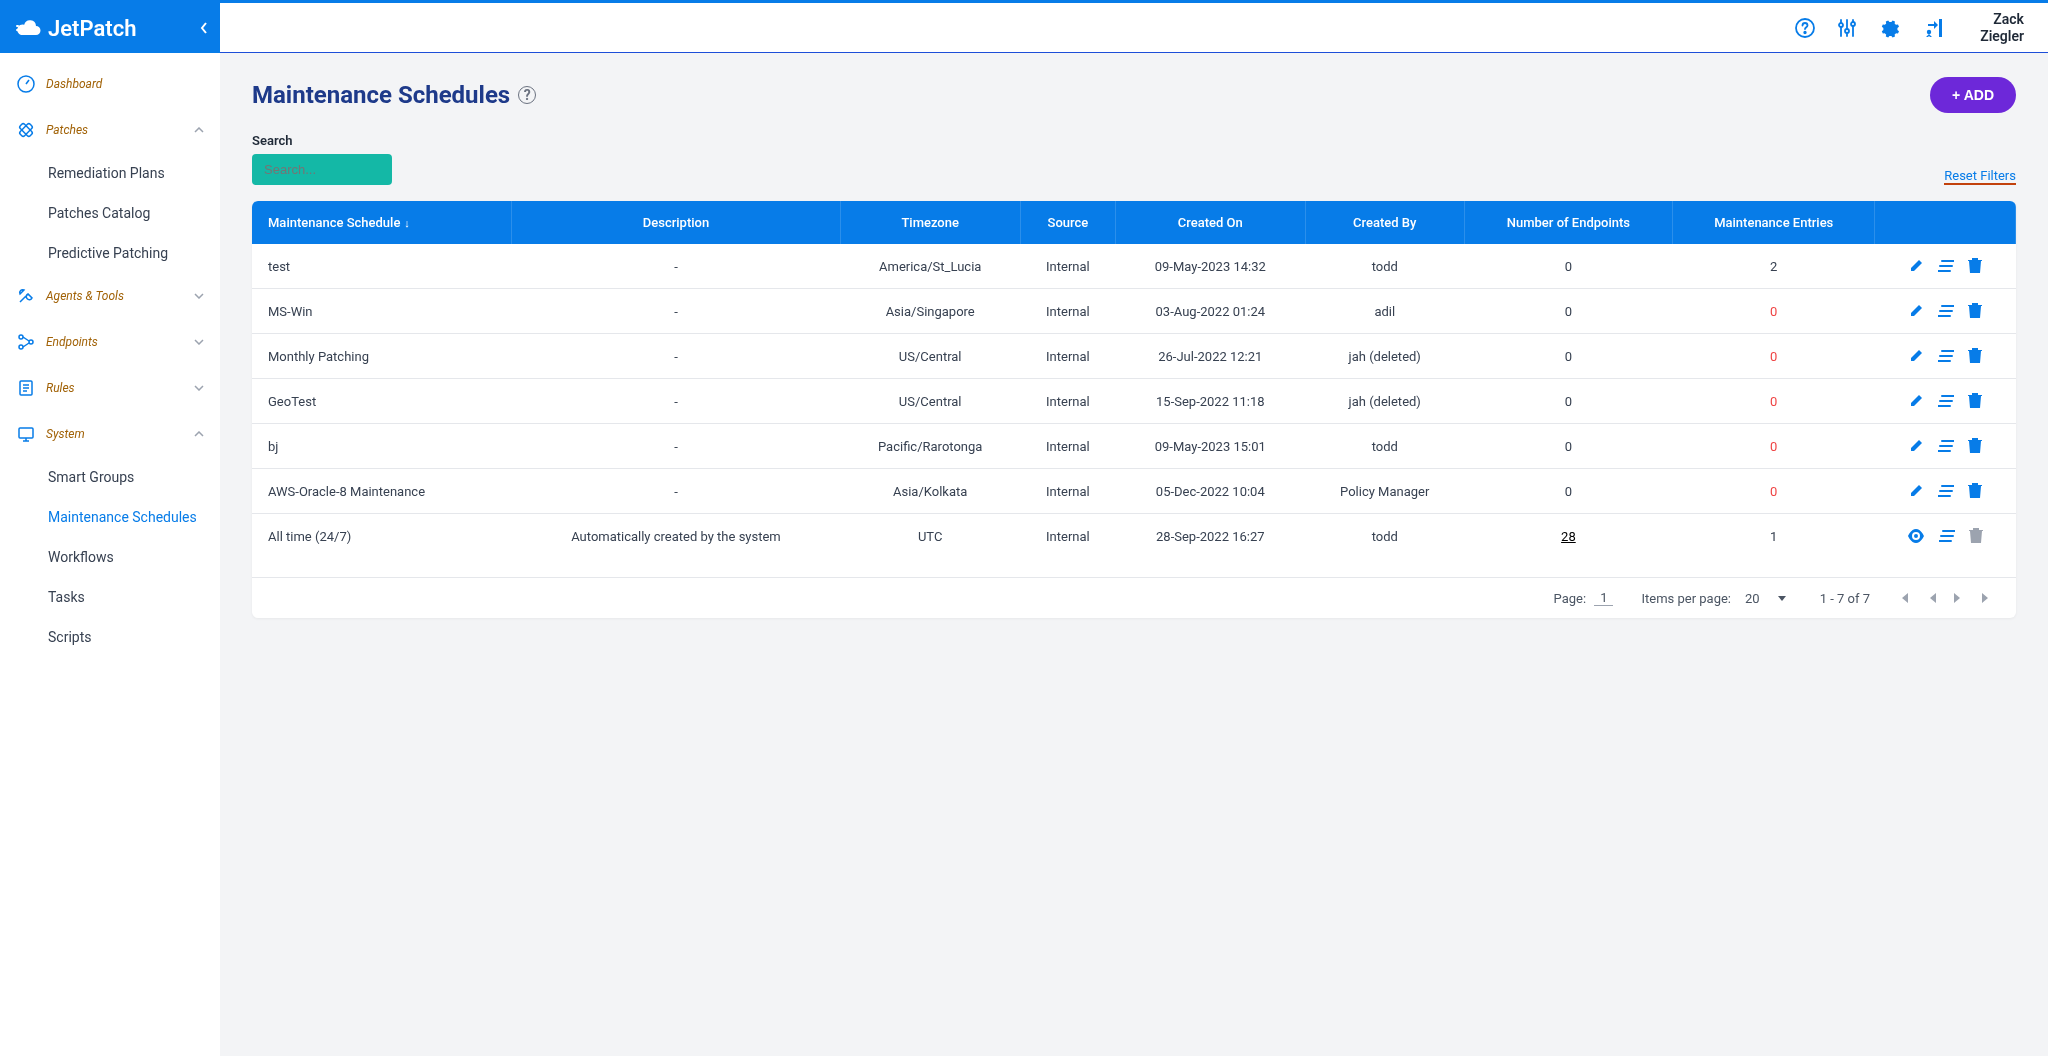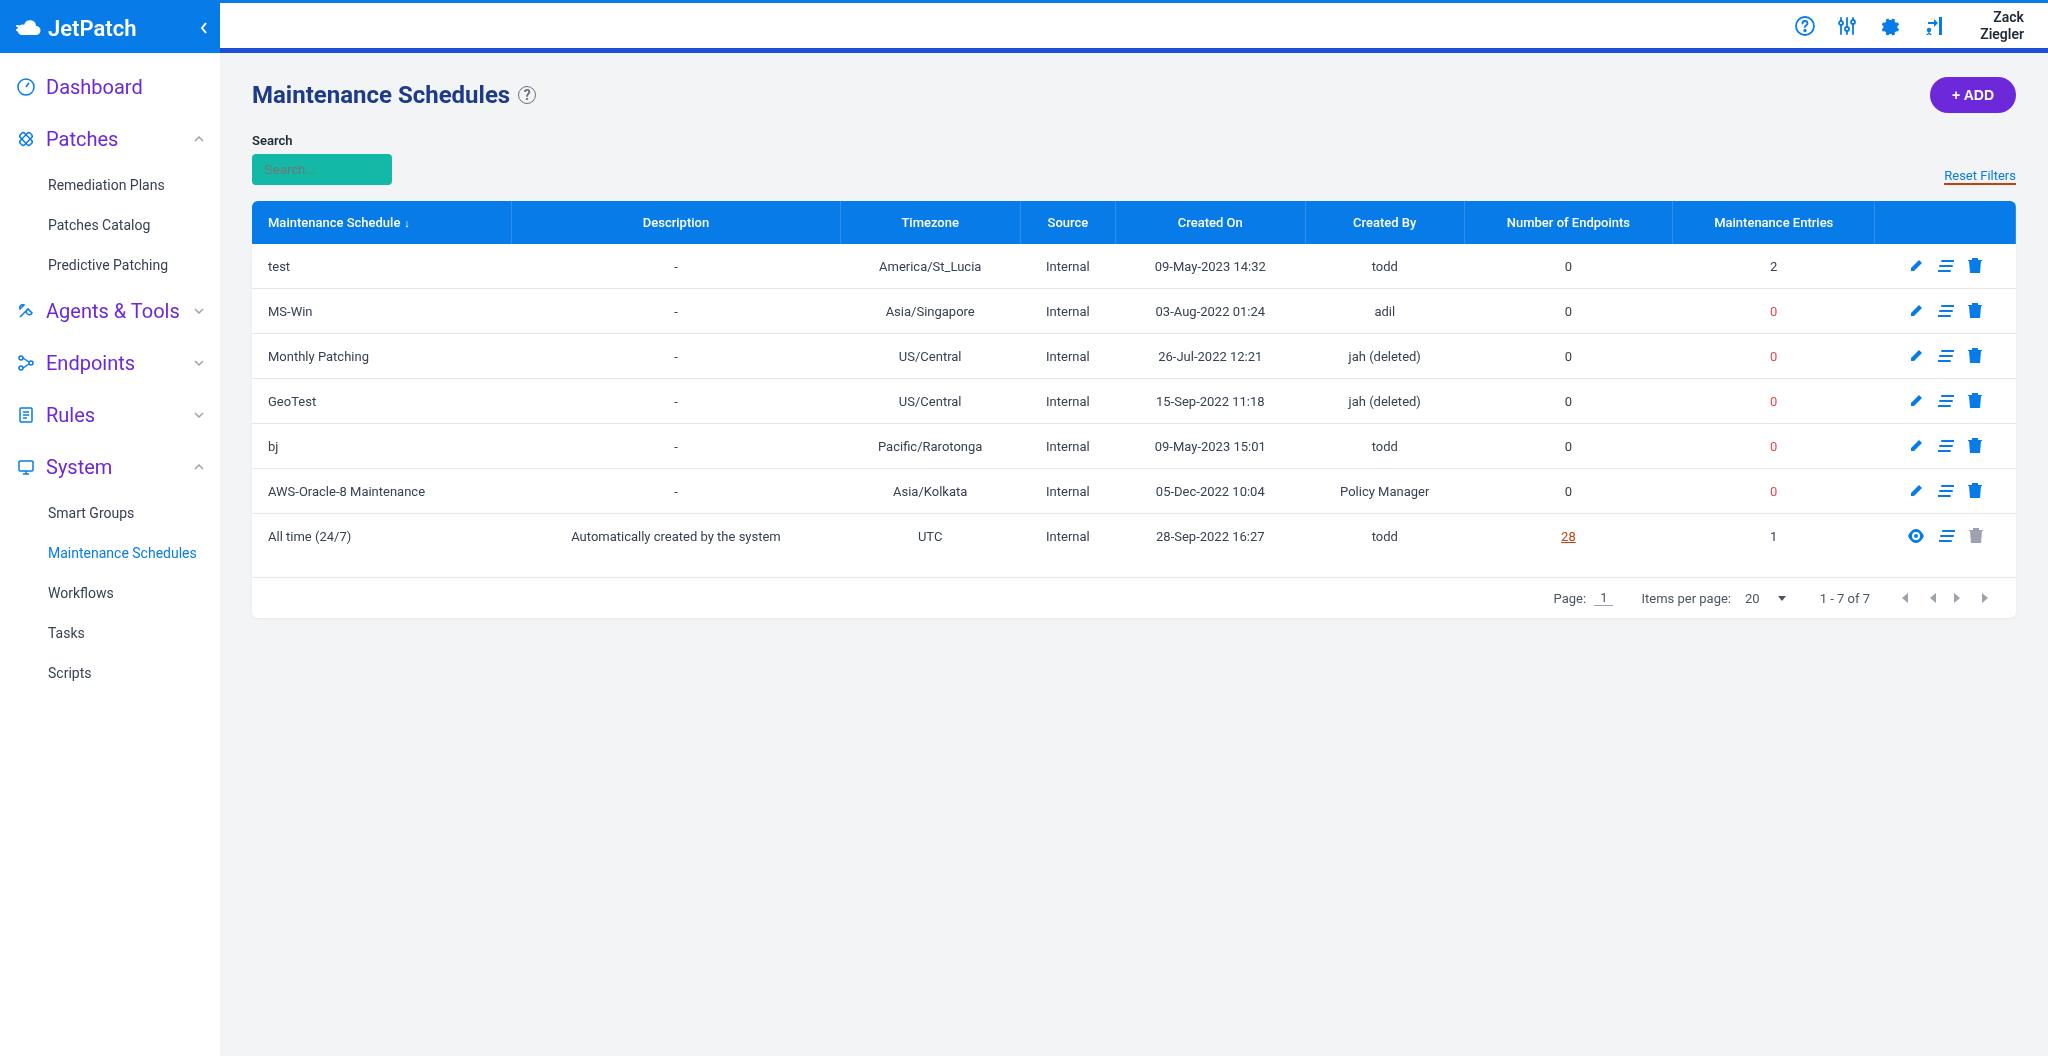--- a/index.html
+++ b/index.html
@@ -4,48 +4,48 @@
 <style>
 * { margin: 0; padding: 0; box-sizing: border-box; }
 body { font-family: -apple-system, BlinkMacSystemFont, "Segoe UI", Roboto, sans-serif; background: #f3f4f6; color: #1f2937; overflow: hidden; }
 .app { display: flex; height: 100vh; border-top: 3px solid #077ce8; }
 .sidebar { width: 220px; background: #fff; display: flex; flex-direction: column; flex-shrink: 0; }
 .logo-bar { background: #077ce8; height: 50px; display: flex; align-items: center; justify-content: space-between; padding: 0 12px 0 16px; color: #fff; }
 .logo { font-weight: 600; font-size: 22px; display: flex; align-items: center; gap: 6px; }
 .logo-icon { font-size: 20px; }
 .collapse-btn { color: #fff; cursor: pointer; font-size: 16px; }
 .nav { flex: 1; overflow-y: auto; padding-top: 8px; }
-.nav-item { display: flex; align-items: center; padding: 14px 16px; font-size: 20px; color: #6d28d9; cursor: pointer; }
+.nav-item { display: flex; align-items: center; padding: 14px 16px; font-size: 12px; color: #a16207; cursor: pointer; font-style: italic; }
 .nav-item .nav-icon { width: 20px; margin-right: 10px; color: #077ce8; display: inline-flex; align-items: center; justify-content: center; }
 .nav-item .chev { margin-left: auto; color: #9ca3af; font-size: 12px; }
 .nav-sub { padding: 12px 16px 12px 48px; font-size: 14px; color: #374151; cursor: pointer; }
 .nav-sub.active { color: #077ce8; }
 .main { flex: 1; display: flex; flex-direction: column; min-width: 0; }
-.header { height: 50px; background: #fff; display: flex; align-items: center; justify-content: flex-end; padding: 0 24px; gap: 20px; border-bottom: 5px solid #1d4ed8; }
+.header { height: 50px; background: #fff; display: flex; align-items: center; justify-content: flex-end; padding: 0 24px; gap: 20px; border-bottom: 1px solid #1d4ed8; }
 .header-icon { color: #077ce8; cursor: pointer; display: inline-flex; align-items: center; }
 .username { font-size: 14px; font-weight: 600; text-align: right; line-height: 1.2; margin-left: 16px; }
 .content { flex: 1; padding: 24px 32px; overflow-y: auto; }
 .title-row { display: flex; align-items: center; justify-content: space-between; margin-bottom: 20px; }
 .page-title { font-size: 24px; font-weight: 700; color: #1e3a8a; display: flex; align-items: center; gap: 8px; }
 .help-icon-sm { font-size: 14px; color: #6b7280; border: 1.5px solid #6b7280; border-radius: 50%; width: 18px; height: 18px; display: inline-flex; align-items: center; justify-content: center; }
 .add-btn { background: #6d28d9; color: #fff; border: none; border-radius: 20px; padding: 10px 22px; font-size: 14px; font-weight: 600; cursor: pointer; }
 .search-row { display: flex; align-items: flex-end; justify-content: space-between; margin-bottom: 16px; }
 .search-group { display: flex; flex-direction: column; gap: 6px; }
 .search-label { font-size: 13px; font-weight: 600; }
 .search-input { border: none; background: #14b8a6; border-radius: 4px; padding: 8px 12px; font-size: 13px; width: 140px; outline: none; }
 .reset-link { color: #077ce8; font-size: 13px; cursor: pointer; border-bottom: 2px solid #c2410c; }
 .table-wrap { background: #fff; border-radius: 6px; overflow: hidden; box-shadow: 0 1px 3px rgba(0,0,0,0.05); }
 table { width: 100%; border-collapse: collapse; }
 thead th { background: #077ce8; color: #fff; font-size: 13px; font-weight: 500; padding: 14px 12px; text-align: center; border-right: 1px solid rgba(255,255,255,0.15); }
 thead th:first-child { text-align: left; padding-left: 16px; }
 tbody td { padding: 14px 12px; font-size: 13px; text-align: center; border-bottom: 1px solid #e5e7eb; color: #374151; }
 tbody td:first-child { text-align: left; padding-left: 16px; }
 tbody tr:last-child td { border-bottom: none; }
 .entries-zero { color: #ef4444; }
-.endpoints-link { color: #c2410c; text-decoration: underline; cursor: pointer; }
+.endpoints-link { color: #000000; text-decoration: underline; cursor: pointer; }
 .actions-cell { display: flex; align-items: center; justify-content: center; gap: 14px; }
 .action-icon { color: #077ce8; cursor: pointer; display: inline-flex; }
 .action-icon.muted { color: #9ca3af; }
 .sort-arrow { margin-left: 4px; font-size: 11px; }
 .pagination { display: flex; align-items: center; justify-content: flex-end; padding: 12px 24px; gap: 28px; font-size: 13px; color: #4b5563; border-top: 1px solid #e5e7eb; margin-top: 19px; }
 .page-group { display: flex; align-items: center; gap: 8px; }
 .page-num { border-bottom: 1px solid #9ca3af; padding: 0 6px; }
 .ipp-select { display: inline-flex; align-items: center; gap: 18px; padding: 0 6px; color: #4b5563; }
 .pager-btns { display: flex; align-items: center; gap: 18px; }
 .pager-btn { color: #9ca3af; cursor: pointer; font-size: 14px; }

